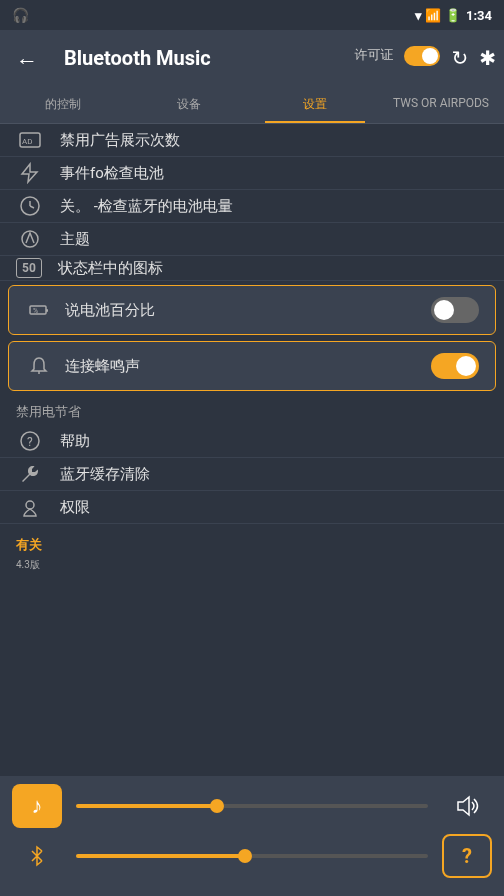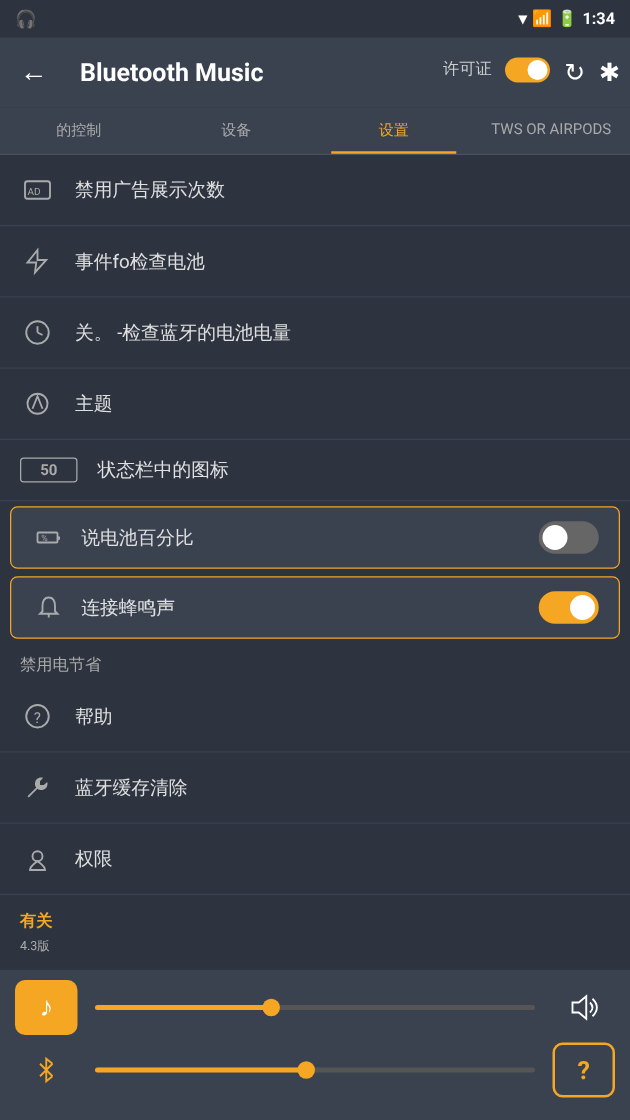--- a/index.html
+++ b/index.html
@@ -113,21 +113,21 @@
     .content {
       height: calc(896px - 30px - 56px - 40px - 120px);
       overflow-y: auto;
       padding: 0;
     }
 
     
     .menu-item {
       display: flex;
       align-items: center;
-      padding: 14px 16px;
+      padding: 2px 16px;
       gap: 16px;
       cursor: pointer;
       border-bottom: 1px solid #3a4250;
     }
     .menu-icon {
       width: 28px;
       height: 28px;
       display: flex;
       align-items: center;
       justify-content: center;
@@ -343,21 +343,21 @@
     <div class="menu-icon">
       <svg width="22" height="22" viewBox="0 0 22 22">
           <circle cx="11" cy="11" r="8" fill="none" stroke="#aaa" stroke-width="1.5"></circle>
           <path d="M7 15 L11 5 L15 15" fill="none" stroke="#aaa" stroke-width="1.5"></path>
         </svg>
     </div>
     <span class="menu-text">主题</span>
   </div>
 
   <div class="menu-item">
-    <div class="menu-icon" style="font-size:12px;color:#aaa;font-weight:bold;border:1px solid #aaa;border-radius:3px;width:46px;height:20px;display:flex;align-items:center;justify-content:center;">50</div>
+    <div class="menu-icon" style="font-size:12px;color:#aaa;font-weight:bold;border:1px solid #aaa;border-radius:3px;width:26px;height:20px;display:flex;align-items:center;justify-content:center;">50</div>
     <span class="menu-text">状态栏中的图标</span>
   </div>
 
   <div class="toggle-row">
     <div class="menu-icon">
       <svg width="22" height="22" viewBox="0 0 22 22">
           <rect x="2" y="7" width="16" height="8" rx="1" fill="none" stroke="#aaa" stroke-width="1.5"></rect>
           <rect x="18" y="10" width="2" height="3" rx="1" fill="#aaa"></rect>
           <text x="5" y="14" font-size="7" fill="#aaa">%</text>
         </svg>

